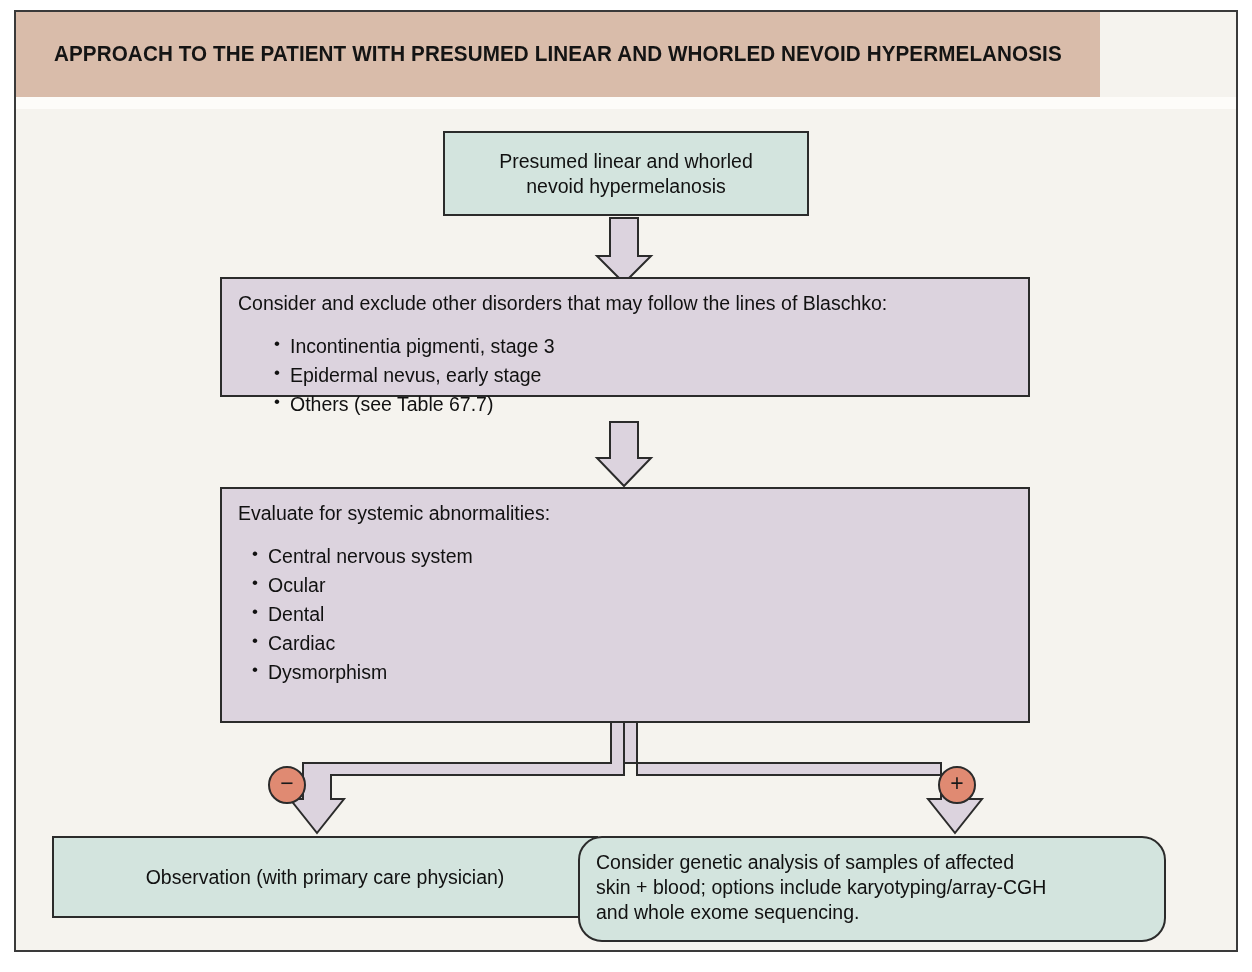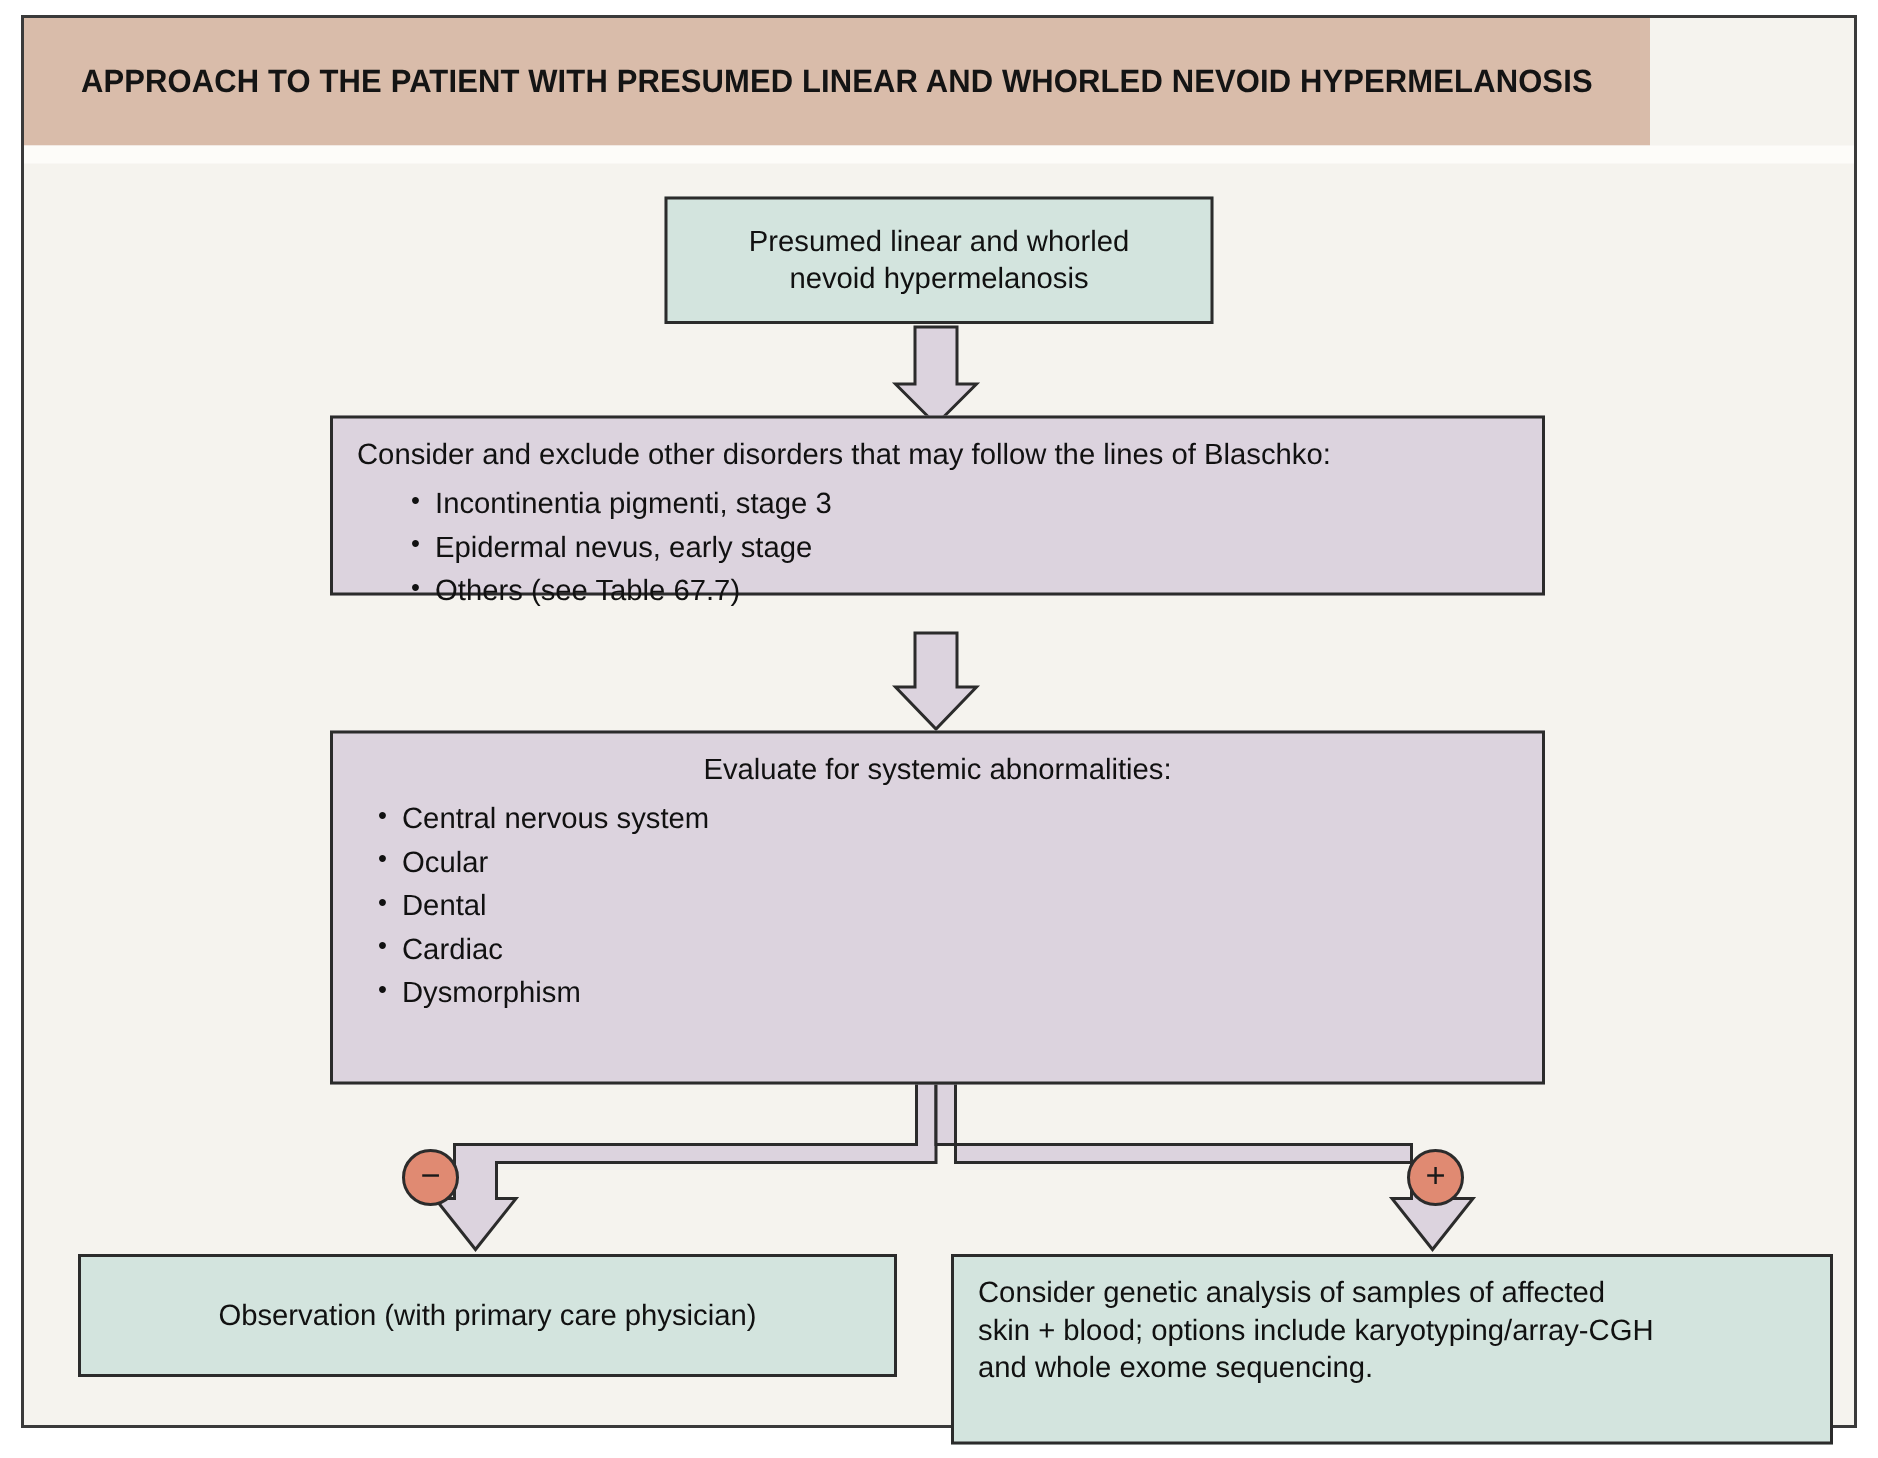--- a/index.html
+++ b/index.html
@@ -79,25 +79,25 @@
     text-align: center;
     padding: 6px 10px;
   }
   .node-body {
     padding: 12px 16px 10px 16px;
   }
   .node-heading {
     display: block;
     margin: 0 0 2px 0;
   }
-  .node-heading.centered { text-align: center; }
+  .node-heading.centered { }
 
   ul.bullets {
     list-style: none;
-    margin: 8px 0 0 0;
+    margin: 18px 0 0 0;
     padding: 0;
   }
   ul.bullets li {
     position: relative;
     padding-left: 30px;
     margin: 0 0 4px 0;
   }
   ul.bullets li:before {
     content: "\2022";
     position: absolute;
@@ -216,21 +216,21 @@
   </div>
 
   <div class="badge" style="left:938px; top:766px;">
     <span>+</span>
   </div>
 
   <div class="node green node-center" style="left:52px; top:836px; width:546px; height:82px;">
     <div>Observation (with primary care physician)</div>
   </div>
 
-  <div class="node green node-body" style="left:634px; top:836px; width:588px; height:127px;">
+  <div class="node green node-body" style="left:578px; top:836px; width:588px; height:106px;border-radius:24px;">
     <div class="node-text-left">
       <span>Consider genetic analysis of samples of affected</span><br>
       <span>skin + blood; options include karyotyping/array-CGH</span><br>
       <span>and whole exome sequencing.</span>
     </div>
   </div>
 
 </div>
 
 </body></html>

